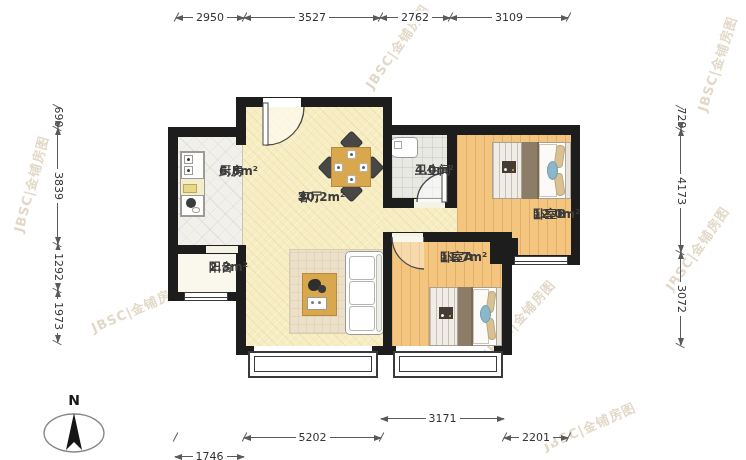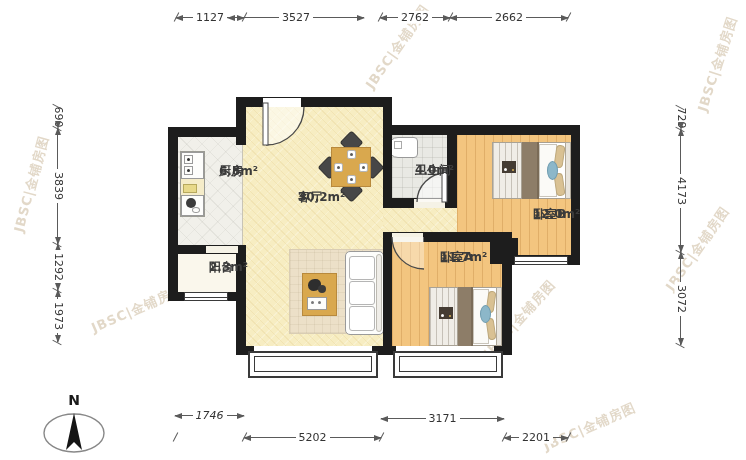--- a/index.html
+++ b/index.html
@@ -227,38 +227,38 @@
   <div class="room-label" style="left:440px;top:251px;">
     <span>卧室A</span>
     <span class="area">11.7m²</span>
   </div>
   <div class="room-label" style="left:533px;top:208px;">
     <span>卧室B</span>
     <span class="area">12.0m²</span>
   </div>
 
   <div class="dim-h" style="left:176px;top:17px;width:68px;">
-      <span class="dim-label">1127</span>
-    </div>
-  <div class="dim-h" style="left:228px;top:17px;width:136px;">
+      <span class="dim-label">2950</span>
+    </div>
+  <div class="dim-h" style="left:244px;top:17px;width:136px;">
       <span class="dim-label">3527</span>
     </div>
   <div class="dim-h" style="left:380px;top:17px;width:70px;">
       <span class="dim-label">2762</span>
     </div>
   <div class="dim-h" style="left:450px;top:17px;width:118px;">
-      <span class="dim-label">2662</span>
+      <span class="dim-label">3109</span>
     </div>
   <div class="tick" style="left:176px;top:12px;"></div>
   <div class="tick" style="left:244px;top:12px;"></div>
   <div class="tick" style="left:380px;top:12px;"></div>
   <div class="tick" style="left:450px;top:12px;"></div>
   <div class="tick" style="left:568px;top:12px;"></div>
 
-  <div class="dim-h" style="left:175px;top:415px;width:69px;font-style:italic;">
+  <div class="dim-h" style="left:175px;top:456px;width:69px;">
       <span class="dim-label">1746</span>
     </div>
   <div class="dim-h" style="left:244px;top:437px;width:137px;">
       <span class="dim-label">5202</span>
     </div>
   <div class="dim-h" style="left:381px;top:418px;width:123px;">
       <span class="dim-label">3171</span>
     </div>
   <div class="dim-h" style="left:504px;top:437px;width:64px;">
       <span class="dim-label">2201</span>

